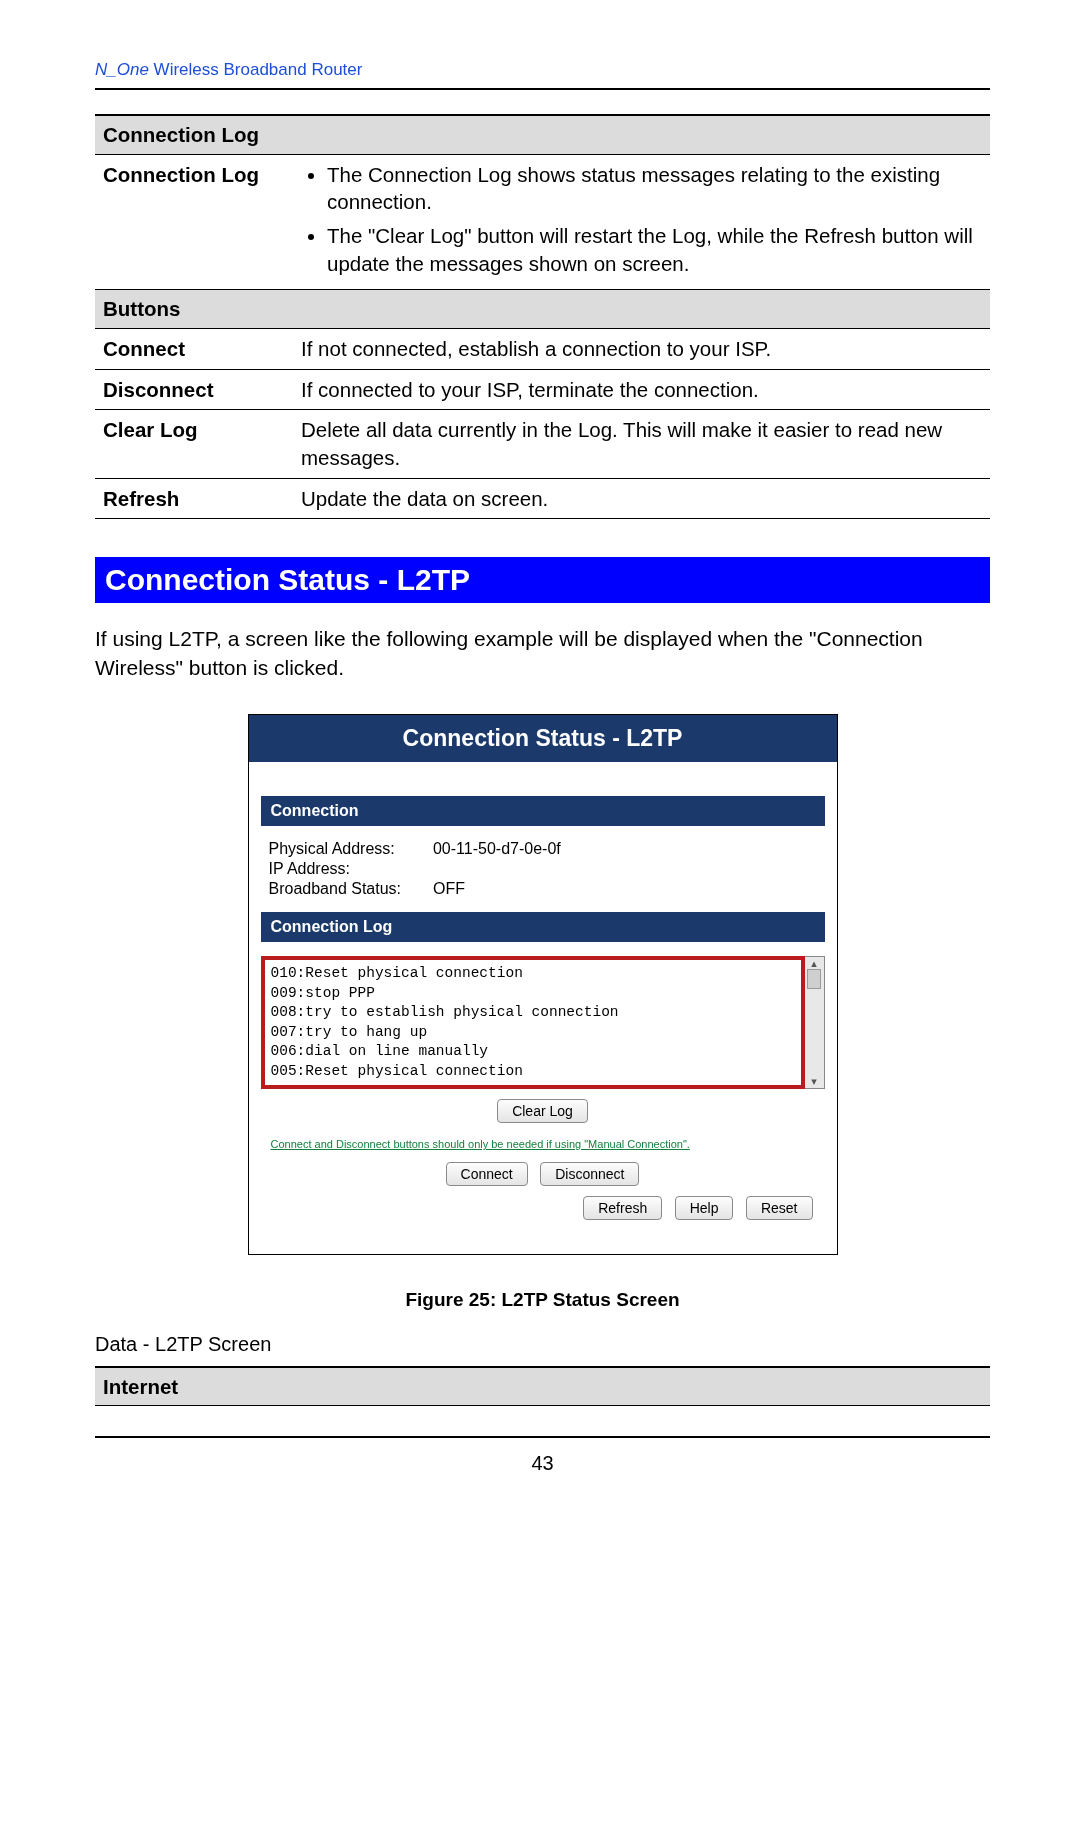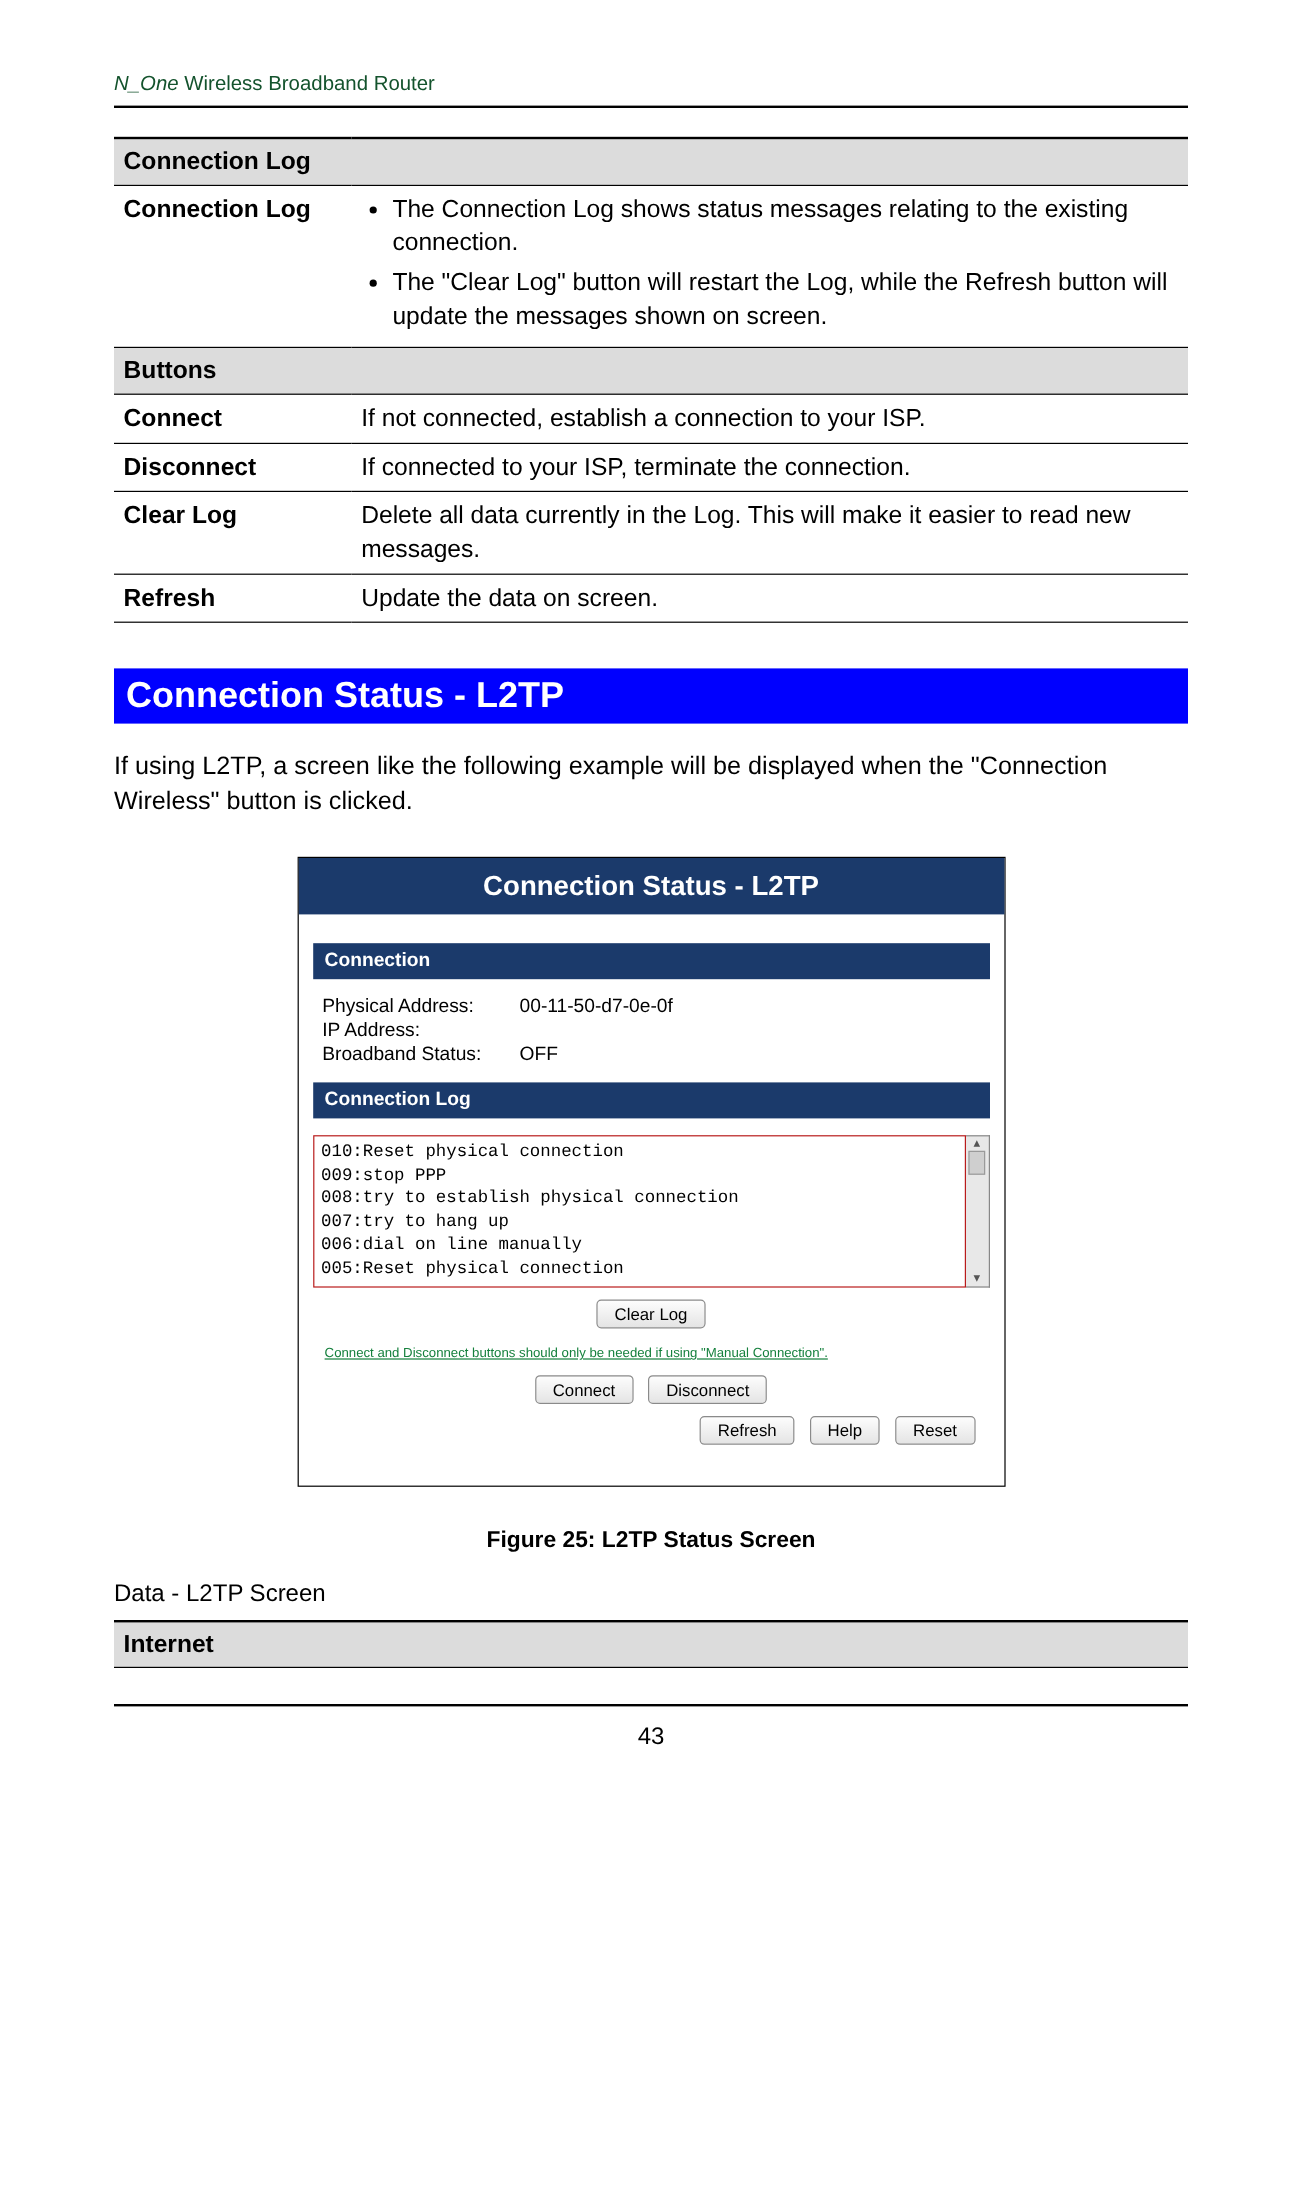--- a/index.html
+++ b/index.html
@@ -10,21 +10,21 @@
     color: #000;
     width: 1080px;
   }
   .page {
     box-sizing: border-box;
     padding: 60px 90px 40px 95px;
     width: 1080px;
   }
   .running-head {
     font-size: 17px;
-    color: #14532d;
+    color: #1d4ed8;
     margin-bottom: 8px;
   }
   .running-head .em { font-style: italic; }
   .top-rule {
     border: none;
     border-top: 2px solid #000;
     margin: 0 0 24px 0;
   }
   .mid-rule {
     border: none;
@@ -100,39 +100,39 @@
     box-sizing: border-box;
   }
   .shot-titlebar {
     background: #1b3a6b;
     color: #fff;
     font-size: 23px;
     font-weight: bold;
     text-align: center;
     padding: 10px 4px;
   }
-  .shot-pad { padding: 24px 0 26px 0; }
+  .shot-pad { padding: 34px 0 26px 0; }
   .shot-inner { padding: 0 20px; }
   .shot-section {
     background: #1b3a6b;
     color: #fff;
     font-weight: bold;
     font-size: 16px;
     padding: 6px 10px;
     margin: 0 12px 14px 12px;
   }
   .shot-row { font-size: 16px; margin: 2px 0; }
   .shot-row .k { display: inline-block; width: 160px; }
   .logbox-wrap {
     margin: 0 12px 10px 12px;
     display: flex;
   }
   .logbox {
     flex: 1;
-    border: 1px solid #b91c1c;
+    border: 4px solid #b91c1c;
     background: #fff;
     font-family: "Courier New", monospace;
     font-size: 14.5px;
     line-height: 1.35;
     padding: 4px 6px;
     box-sizing: border-box;
     overflow: hidden;
     white-space: pre;
   }
   .scrollbar {

